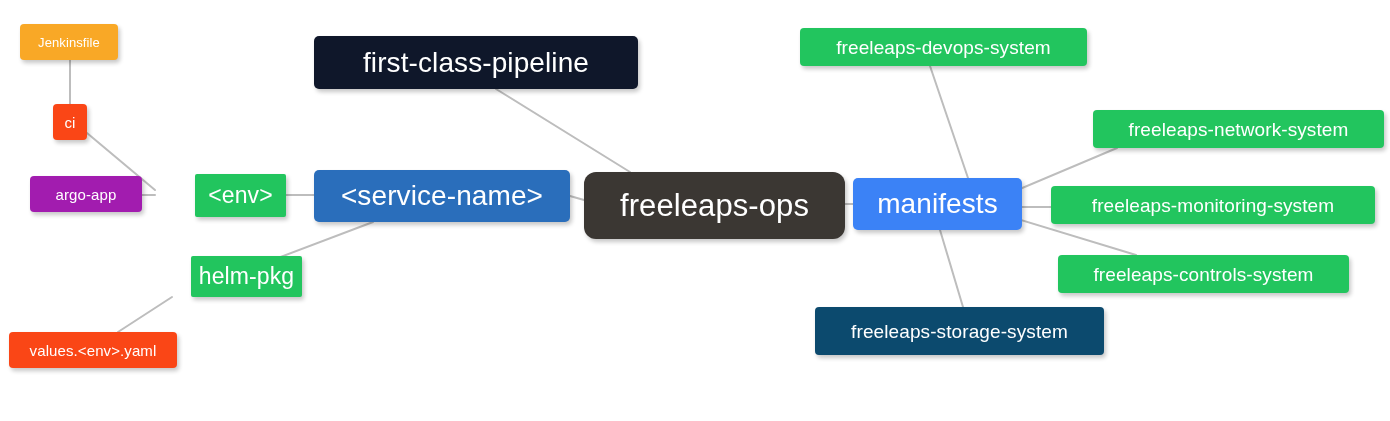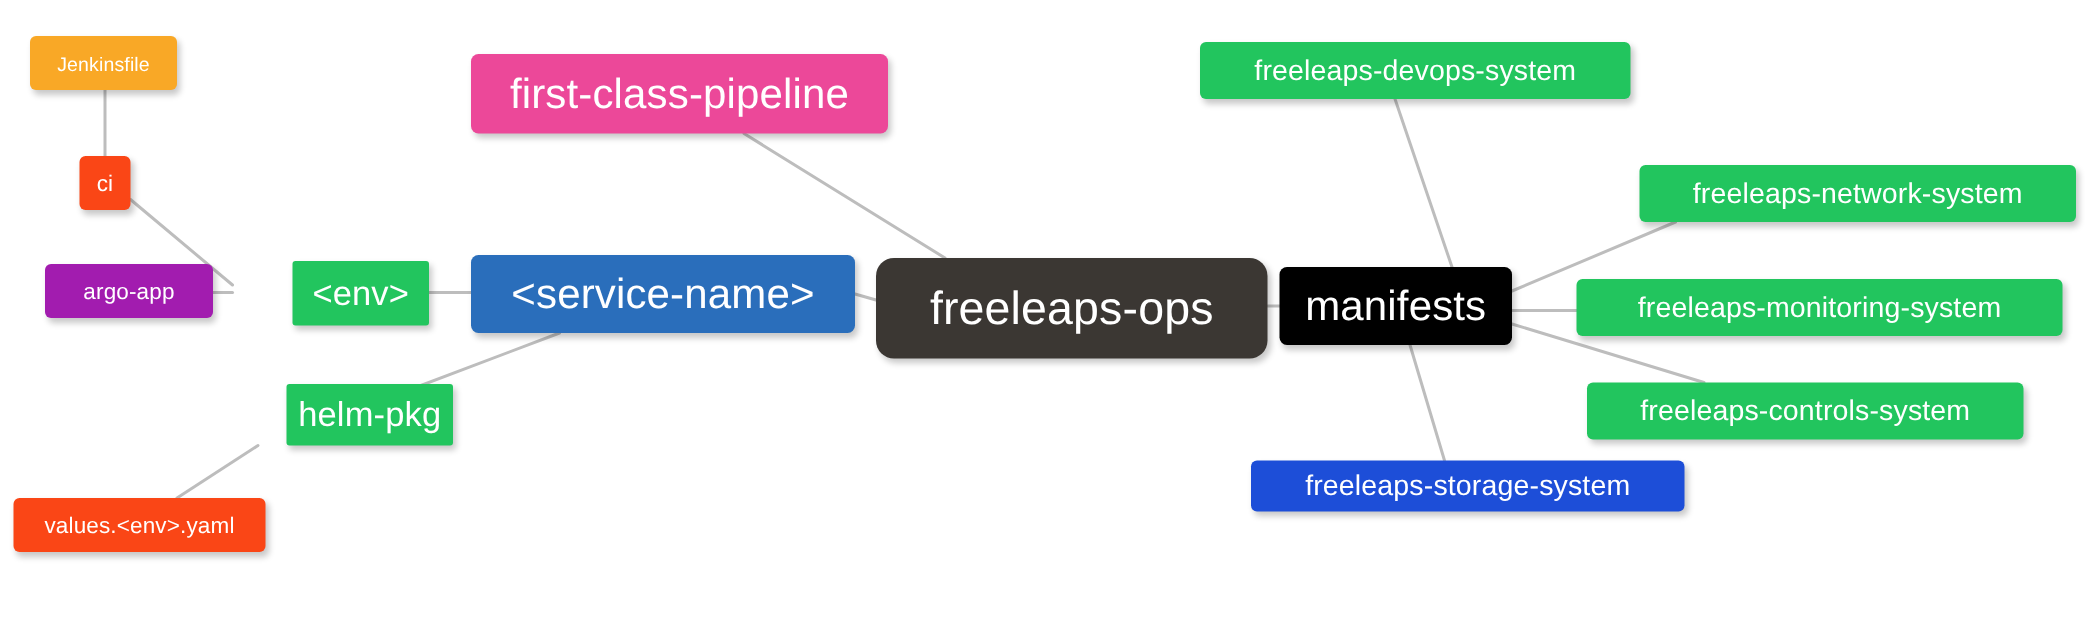--- a/index.html
+++ b/index.html
@@ -81,44 +81,44 @@
       </div>
       <div class="node tier-small" style="left: 30px; top: 176px; width: 112px; height: 36px; background: #a21caf;">
         <span class="node-label">argo-app</span>
       </div>
       <div class="node tier-mid" style="left: 155px; top: 174px; width: 91px; height: 43px; background: rgb(34, 197, 94);">
         <span class="node-label">&lt;env&gt;</span>
       </div>
       <div class="node tier-big" style="left: 314px; top: 170px; width: 256px; height: 52px; background: rgb(42, 110, 187);">
         <span class="node-label">&lt;service-name&gt;</span>
       </div>
-      <div class="node tier-big" style="left: 314px; top: 36px; width: 278px; height: 53px; background: #ec4899;">
+      <div class="node tier-big" style="left: 314px; top: 36px; width: 324px; height: 53px; background: #0f172a;">
         <span class="node-label">first-class-pipeline</span>
       </div>
       <div class="node tier-root" style="left: 584px; top: 172px; width: 261px; height: 67px; background: rgb(59, 55, 51);">
         <span class="node-label">freeleaps-ops</span>
       </div>
-      <div class="node tier-big" style="left: 853px; top: 178px; width: 155px; height: 52px; background: #000000;">
+      <div class="node tier-big" style="left: 853px; top: 178px; width: 169px; height: 52px; background: #3b82f6;">
         <span class="node-label">manifests</span>
       </div>
       <div class="node tier-mid" style="left: 151px; top: 256px; width: 111px; height: 41px; background: rgb(34, 197, 94);">
         <span class="node-label">helm-pkg</span>
       </div>
       <div class="node tier-small" style="left: 9px; top: 332px; width: 168px; height: 36px; background: rgb(250, 70, 22);">
         <span class="node-label">values.&lt;env&gt;.yaml</span>
       </div>
       <div class="node tier-sub" style="left: 800px; top: 28px; width: 287px; height: 38px; background: rgb(34, 197, 94);">
         <span class="node-label">freeleaps-devops-system</span>
       </div>
       <div class="node tier-sub" style="left: 1057px; top: 110px; width: 291px; height: 38px; background: rgb(34, 197, 94); margin-left: 36px;">
         <span class="node-label">freeleaps-network-system</span>
       </div>
       <div class="node tier-sub" style="left: 1051px; top: 186px; width: 324px; height: 38px; background: rgb(34, 197, 94);">
         <span class="node-label">freeleaps-monitoring-system</span>
       </div>
       <div class="node tier-sub" style="left: 1058px; top: 255px; width: 291px; height: 38px; background: rgb(34, 197, 94); align-items: center;">
         <span class="node-label">freeleaps-controls-system</span>
       </div>
-      <div class="node tier-sub" style="left: 834px; top: 307px; width: 289px; height: 34px; background: #1d4ed8;">
+      <div class="node tier-sub" style="left: 815px; top: 307px; width: 289px; height: 48px; background: #0c4a6e;">
         <span class="node-label">freeleaps-storage-system</span>
       </div>
     </div>
 </div>
 
 </body></html>

